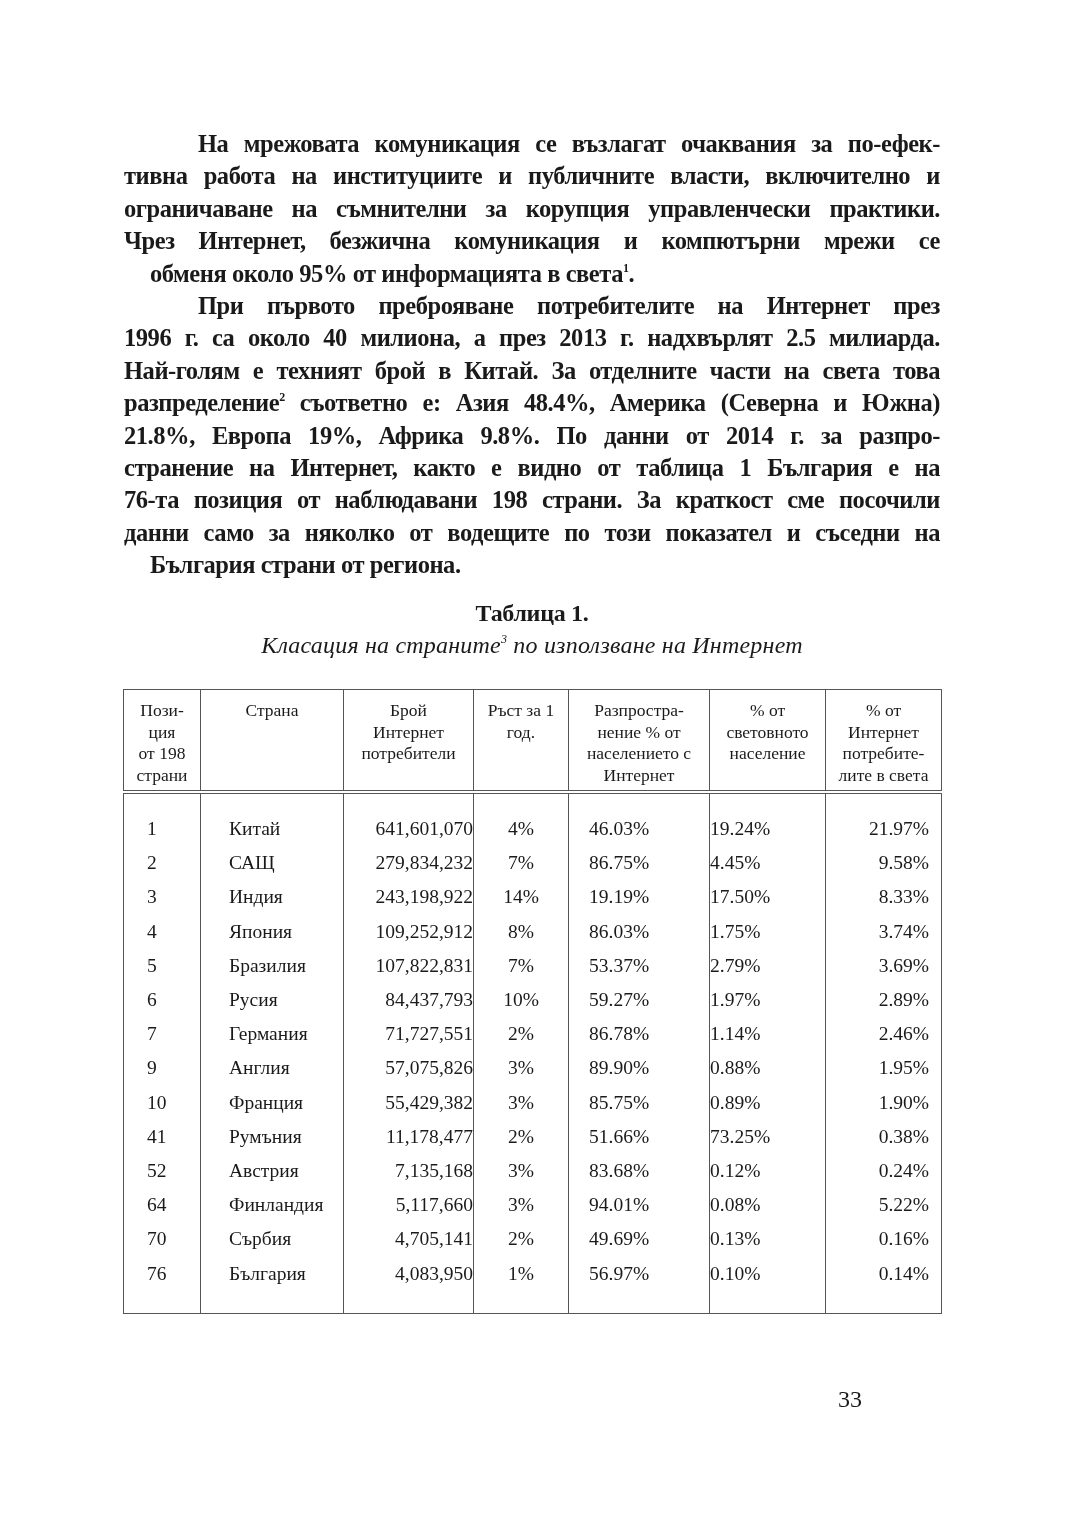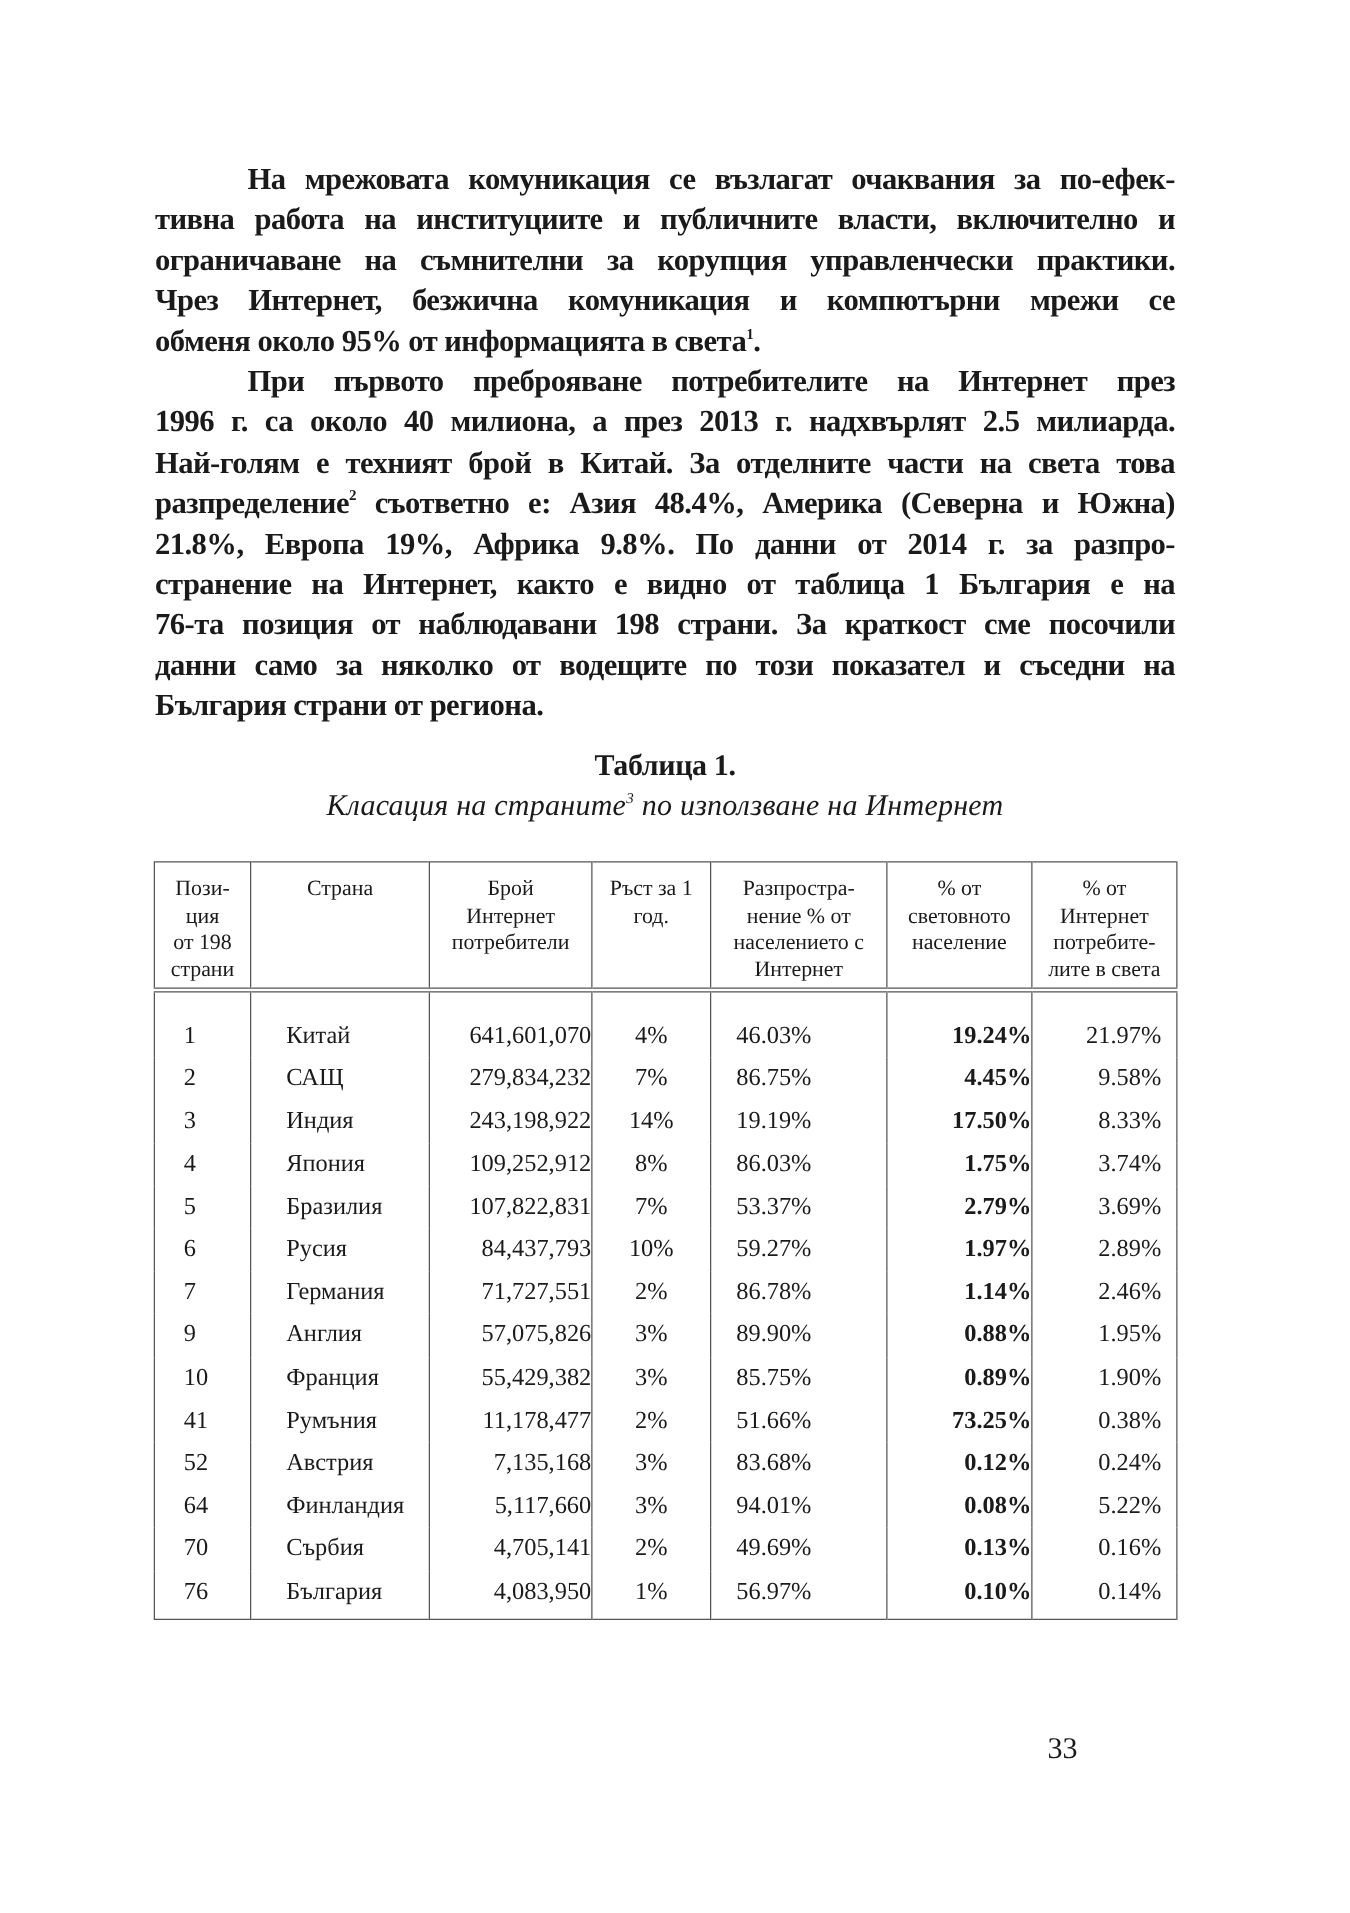--- a/index.html
+++ b/index.html
@@ -9,47 +9,47 @@
   }
   .text-block {
     position: absolute; left: 124px; width: 816px; top: 128px;
     font-size: 24.5px; line-height: 32.4px; text-align: justify;
     letter-spacing: -0.45px;
     font-weight: bold;
   }
   .text-block p { margin: 0; text-indent: 74px; }
   .text-block p .line { display: block; text-align: justify; text-align-last: justify; text-indent: 0; }
   .text-block p .line.first { padding-left: 74px; }
-  .text-block p .line.last { text-align-last: left; }
+  .text-block p .line.last { text-align-last: left; margin-left: 26px; }
   sup { font-size: 12px; line-height: 0; vertical-align: 10px; }
   .caption { position: absolute; left: 124px; width: 816px; text-align: center; }
   .caption-title { top: 600px; font-weight: bold; font-size: 24px; letter-spacing: -0.3px; }
   .caption-sub { top: 632px; font-style: italic; font-size: 24px; letter-spacing: 0.2px; }
   .caption-sub sup { font-size: 12px; vertical-align: 10px; }
 
   table.data {
     position: absolute; left: 123px; top: 689px; width: 818px;
     border-collapse: collapse; font-size: 19.5px; table-layout: fixed;
     border: 1.5px solid #555;
   }
   table.data th, table.data td { border-left: 1.5px solid #555; border-right: 1.5px solid #555; }
   table.data th {
     font-weight: normal; font-size: 17.5px; line-height: 21.5px;
     vertical-align: top; padding: 10px 2px 4px 2px; text-align: center;
     border-bottom: 4px double #555; height: 86px; box-sizing: border-box;
   }
   table.data td { padding: 0; height: 34.2px; line-height: 34.2px; white-space: nowrap; }
   table.data tbody tr:first-child td { padding-top: 18px; }
-  table.data tbody tr:last-child td { padding-bottom: 4px; }
+  table.data tbody tr:last-child td { padding-bottom: 22px; }
   .c-pos { text-align: left; padding-left: 23px !important; }
   .c-country { text-align: left; padding-left: 28px !important; }
   .c-users { text-align: right; padding-left: 8px !important; }
   .c-growth { text-align: center; }
   .c-pen { text-align: left; padding-left: 20px !important; }
-  .c-world { text-align: right; font-weight: bold; }
+  .c-world { text-align: left; }
   .c-share { text-align: right; padding-right: 12px !important; }
   .page-number { position: absolute; left: 838px; top: 1386px; font-size: 24px; }
 </style>
 </head>
 <body>
 
 <div class="text-block">
   <p>
     <span class="line first">На мрежовата комуникация се възлагат очаквания за по-ефек-</span>
     <span class="line">тивна работа на институциите и публичните власти, включително и</span>

